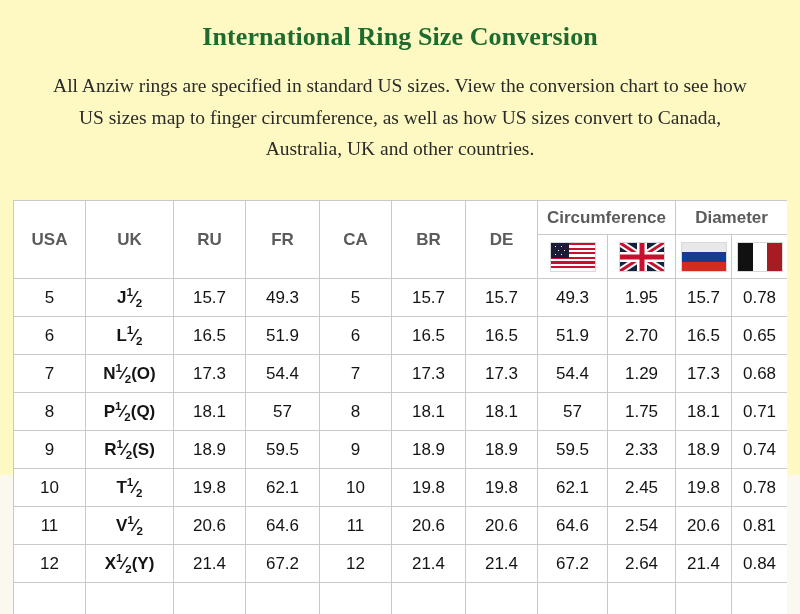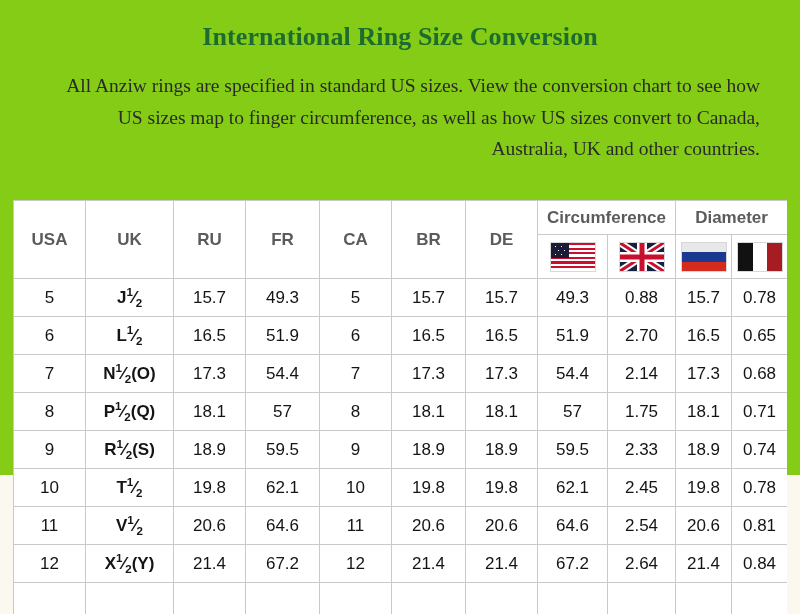--- a/index.html
+++ b/index.html
@@ -13,39 +13,39 @@
   body {
     background: #fbf8ef;
     font-family: "Liberation Sans", sans-serif;
     color: #222;
   }
 
   .page {
     width: 800px;
     height: 475px;
     position: relative;
-    background: #84cc16;
+    background: #fef9c3;
   }
 
   
   .page-title {
     text-align: center;
     font-family: "Liberation Serif", serif;
     font-size: 26px;
     font-weight: bold;
     color: #1d6b2e;
     padding-top: 22px;
     letter-spacing: 0.1px;
   }
 
   .intro {
     font-family: "Liberation Serif", serif;
     font-size: 19.5px;
     color: #2a2a2a;
-    text-align: right;
+    text-align: center;
     line-height: 1.62;
     width: 720px;
     margin: 18px auto 0 auto;
   }
 
   
   .table-wrap {
     position: absolute;
     left: 13px;
     top: 200px;
@@ -289,21 +289,21 @@
       <tbody>
           <tr class="data-row">
             <td>5</td>
             <td class="uk-cell">J<sup>1</sup><span class="slash">⁄</span><sub>2</sub></td>
             <td>15.7</td>
             <td>49.3</td>
             <td>5</td>
             <td>15.7</td>
             <td>15.7</td>
             <td>49.3</td>
-            <td>0.88</td>
+            <td>1.95</td>
             <td>15.7</td>
             <td>0.78</td>
           </tr>
           <tr class="data-row">
             <td>6</td>
             <td class="uk-cell">L<sup>1</sup><span class="slash">⁄</span><sub>2</sub></td>
             <td>16.5</td>
             <td>51.9</td>
             <td>6</td>
             <td>16.5</td>
@@ -315,21 +315,21 @@
           </tr>
           <tr class="data-row">
             <td>7</td>
             <td class="uk-cell">N<sup>1</sup><span class="slash">⁄</span><sub>2</sub>(O)</td>
             <td>17.3</td>
             <td>54.4</td>
             <td>7</td>
             <td>17.3</td>
             <td>17.3</td>
             <td>54.4</td>
-            <td>2.14</td>
+            <td>1.29</td>
             <td>17.3</td>
             <td>0.68</td>
           </tr>
           <tr class="data-row">
             <td>8</td>
             <td class="uk-cell">P<sup>1</sup><span class="slash">⁄</span><sub>2</sub>(Q)</td>
             <td>18.1</td>
             <td>57</td>
             <td>8</td>
             <td>18.1</td>

